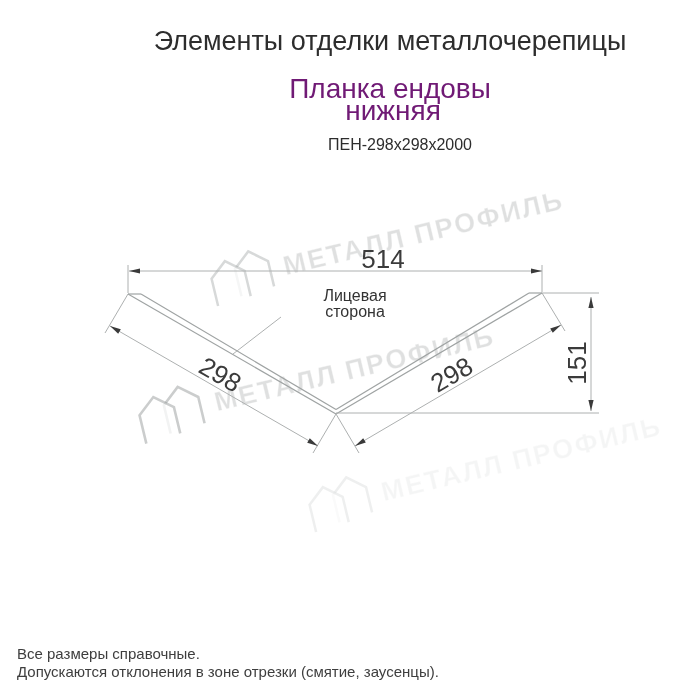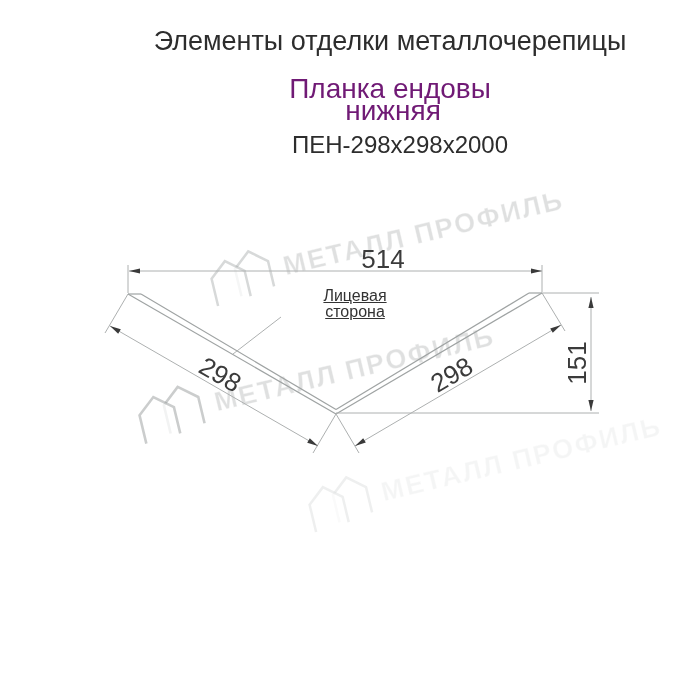--- a/index.html
+++ b/index.html
@@ -5,26 +5,26 @@
   html,body{margin:0;padding:0;}
   body{
     width:700px;height:700px;position:relative;overflow:hidden;
     background:#ffffff;
     font-family:"Liberation Sans", sans-serif;
   }
   .abs{position:absolute;}
   .ctr{transform:translate(-50%,-50%);white-space:nowrap;margin-left:40px;}
   .hdr-title{font-size:27px;color:#2d2d2d;}
   .hdr-sub{font-size:28px;color:#701a75;}
-  .hdr-code{font-size:24px;color:#2d2d2d;}
+  .hdr-code{font-size:16px;color:#2d2d2d;}
   .dim{font-size:26px;color:#3b3b3b;white-space:nowrap;}
   .dim-rot-left{transform:translate(-50%,-50%) rotate(30deg);}
   .dim-rot-right{transform:translate(-50%,-50%) rotate(-30.5deg);}
   .dim-rot-vert{transform:translate(-50%,-50%) rotate(-90deg);}
-  .face-label{font-size:16px;line-height:16px;color:#333333;text-align:center;text-decoration:underline;}
+  .face-label{font-size:16px;line-height:16px;color:#333333;text-align:center;}
   .notes{font-size:15px;line-height:18px;color:#3e3e3e;}
   .wm{
     display:flex;align-items:center;gap:10px;
     transform-origin:left top;pointer-events:none;
   }
   .wm-text{
     font-size:27px;font-weight:bold;letter-spacing:2px;white-space:nowrap;
     color:rgba(148,153,153,0.30);
     -webkit-text-stroke:0.8px rgba(255,255,255,0.45);
   }
@@ -117,13 +117,15 @@
 <div class="abs dim dim-rot-right" style="left:452px;top:375px;">298</div>
 
 <div class="abs dim dim-rot-vert" style="left:577px;top:363px;">151</div>
 
 <div class="abs ctr face-label" style="left:315px;top:304px;">
   <div>Лицевая</div>
   <div>сторона</div>
 </div>
 
 <div class="abs notes" style="left:17px;top:645px;">
+  <div>Все размеры справочные.</div>
+  <div>Допускаются отклонения в зоне отрезки (смятие, заусенцы).</div>
 </div>
 
 </body></html>

